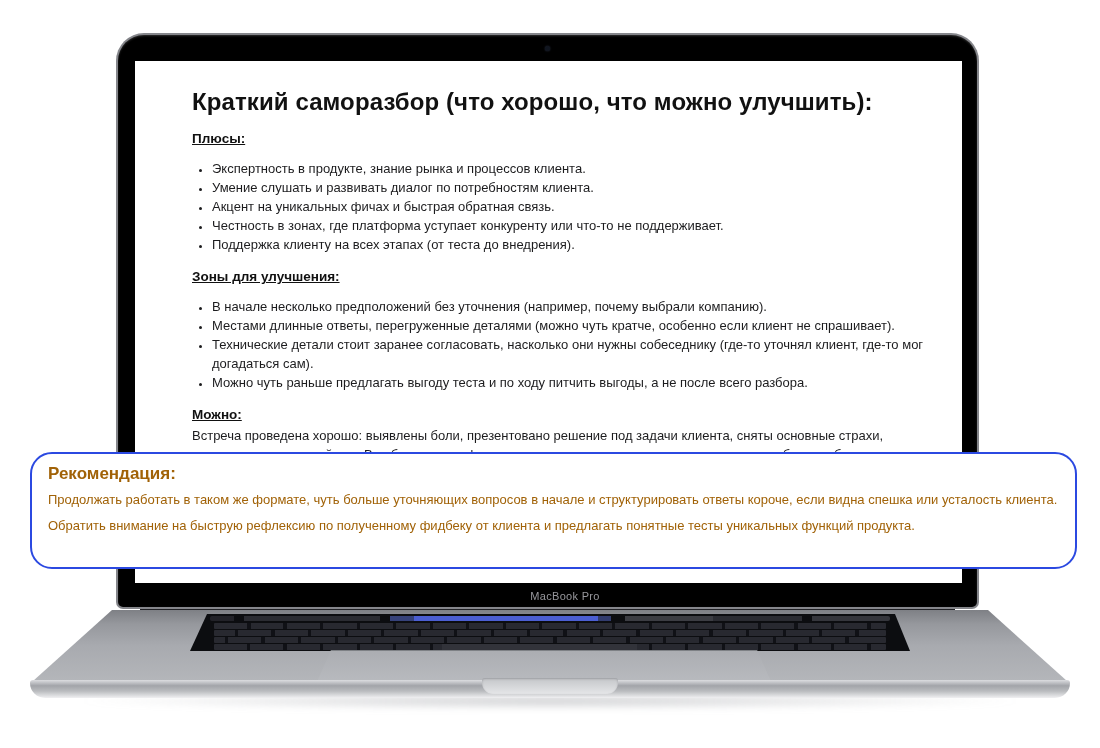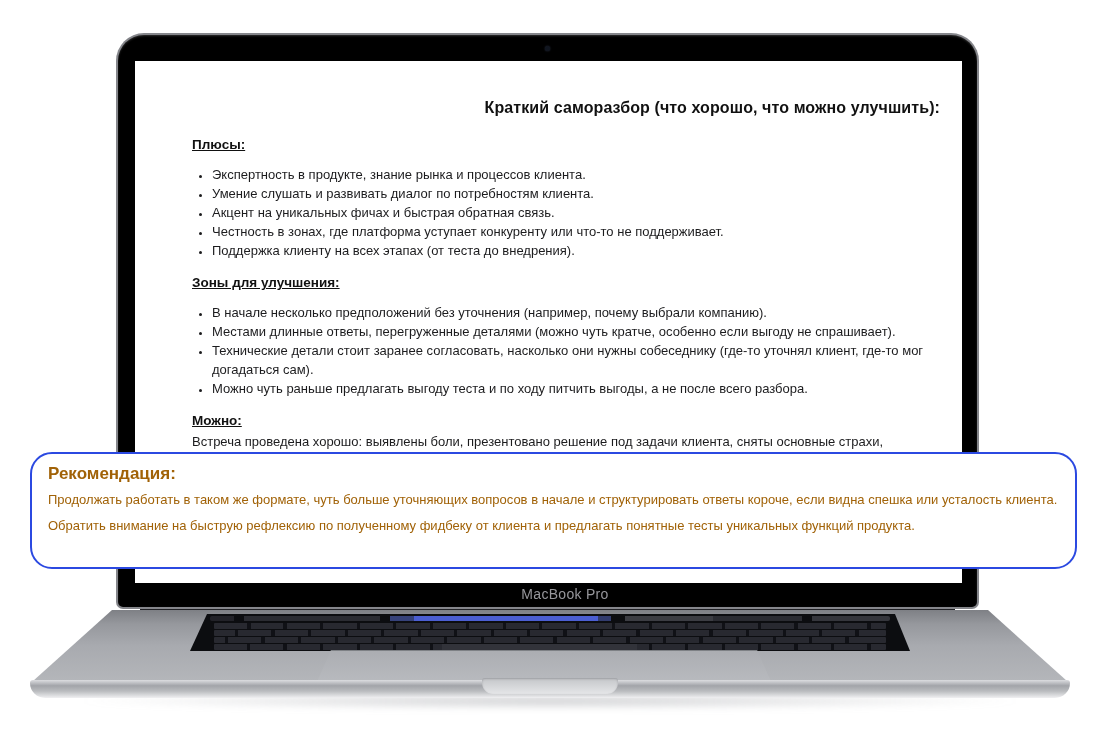--- a/index.html
+++ b/index.html
@@ -21,29 +21,29 @@
     position:absolute;left:427px;top:11px;width:5px;height:5px;border-radius:50%;
     background:#10151f;box-shadow:0 0 2px #2a3142;
   }
   .display{
     position:absolute;left:17px;top:26px;width:827px;height:522px;
     background:#fff;overflow:hidden;
   }
   .doc{
     padding:27px 22px 0 57px;color:#1c1c1e;font-size:13px;line-height:19px;
   }
-  .doc h1{font-size:16px;line-height:28px;font-weight:700;margin:6px 0 14px;letter-spacing:.1px;color:#111;text-align:right;}
+  .doc h1{font-size:24px;line-height:28px;font-weight:700;margin:0 0 14px;letter-spacing:.1px;color:#111;}
   .doc h3{font-size:13.5px;line-height:18px;font-weight:700;margin:14px 0 0;color:#111;text-decoration:underline;}
   .doc ul{margin:11px 0 0;padding-left:20px;}
   .doc li{margin:0;line-height:19px;}
   .doc li::marker{font-size:11px;}
   .doc p{margin:2px 0 0;line-height:19px;}
   .bezel-label{
     position:absolute;left:0;right:0;bottom:5px;text-align:center;
-    font-size:14px;color:#97979c;letter-spacing:.3px;margin-left:35px;
+    font-size:11px;color:#97979c;letter-spacing:.3px;margin-left:35px;
   }
 
   
   .hinge{
     position:absolute;left:140px;top:602px;width:815px;height:12px;
     background:linear-gradient(180deg,#050506,#303137);z-index:4;
   }
   .deck{
     position:absolute;left:20px;top:610px;width:1060px;height:71px;
     clip-path:polygon(92px 0,968px 0,1047px 71px,13px 71px);
@@ -138,21 +138,21 @@
           <li>Экспертность в продукте, знание рынка и процессов клиента.</li>
           <li>Умение слушать и развивать диалог по потребностям клиента.</li>
           <li>Акцент на уникальных фичах и быстрая обратная связь.</li>
           <li>Честность в зонах, где платформа уступает конкуренту или что-то не поддерживает.</li>
           <li>Поддержка клиенту на всех этапах (от теста до внедрения).</li>
         </ul>
 
         <h3>Зоны для улучшения:</h3>
         <ul>
           <li>В начале несколько предположений без уточнения (например, почему выбрали компанию).</li>
-          <li>Местами длинные ответы, перегруженные деталями (можно чуть кратче, особенно если выгоду не спрашивает).</li>
+          <li>Местами длинные ответы, перегруженные деталями (можно чуть кратче, особенно если клиент не спрашивает).</li>
           <li>Технические детали стоит заранее согласовать, насколько они нужны собеседнику (где-то уточнял клиент, где-то мог догадаться сам).</li>
           <li>Можно чуть раньше предлагать выгоду теста и по ходу питчить выгоды, а не после всего разбора.</li>
         </ul>
 
         <h3>Можно:</h3>
         <p>Встреча проведена хорошо: выявлены боли, презентовано решение под задачи клиента, сняты основные страхи, предложен следующий шаг. В работе с квалифицированным или подготовленным клиентом подобная глубина и эмпатия особенно важны</p>
       </div>
     </div>
 
     <div class="bezel-label">MacBook Pro</div>

